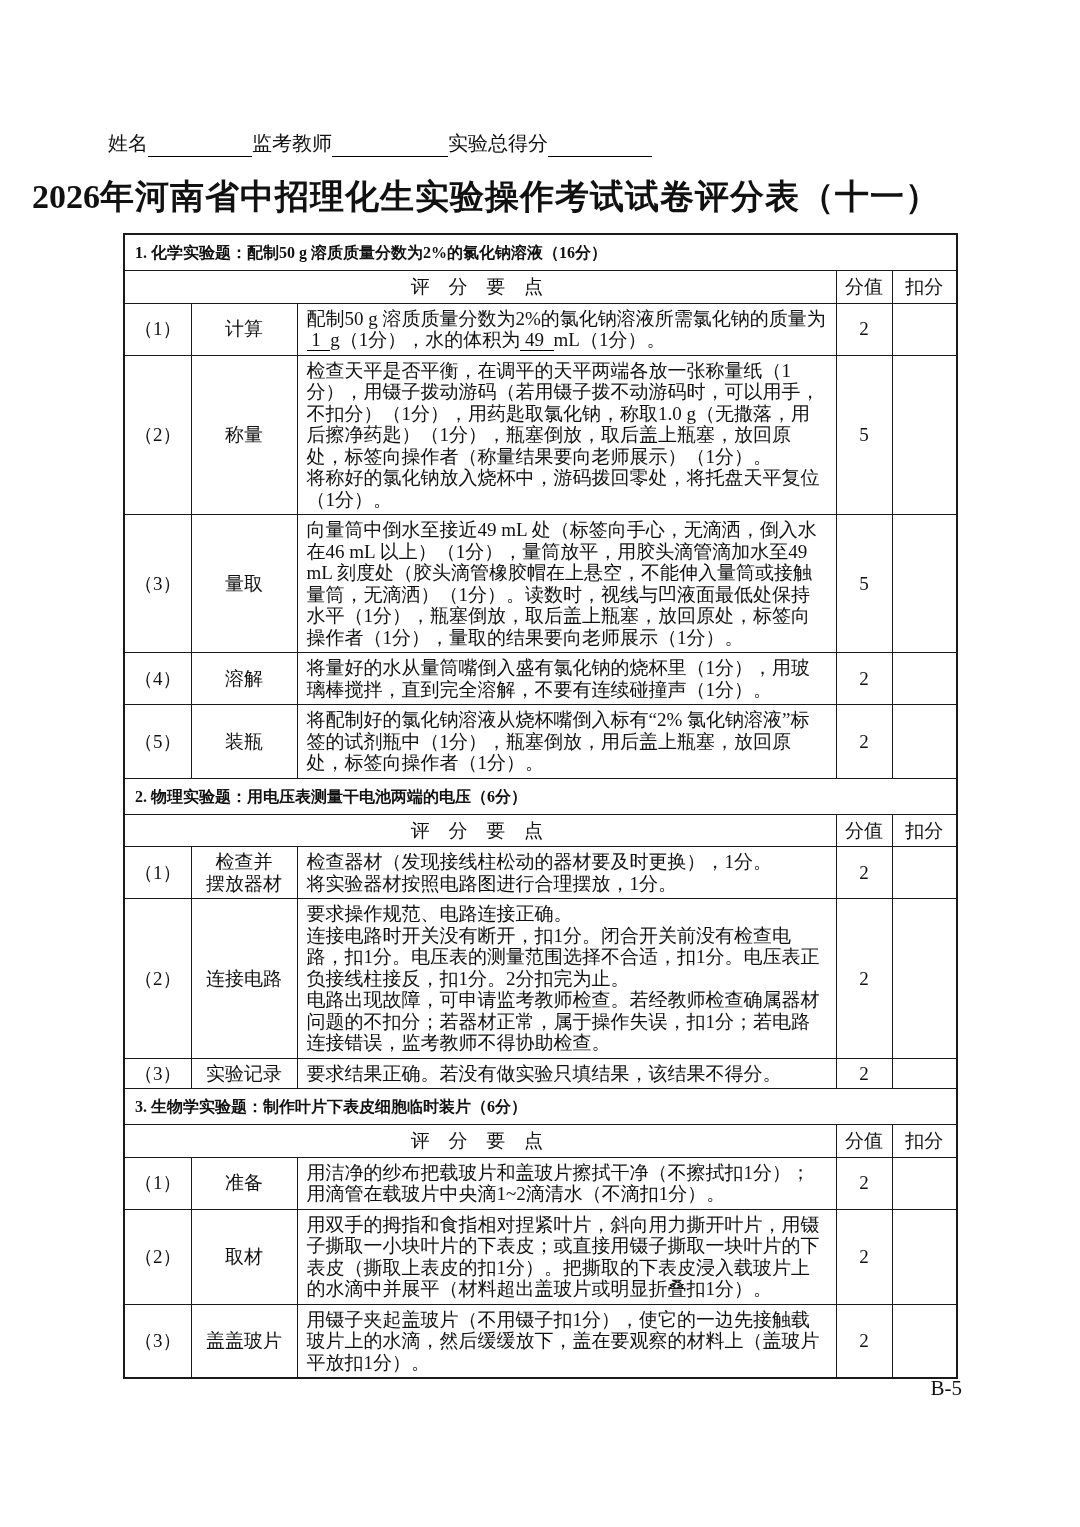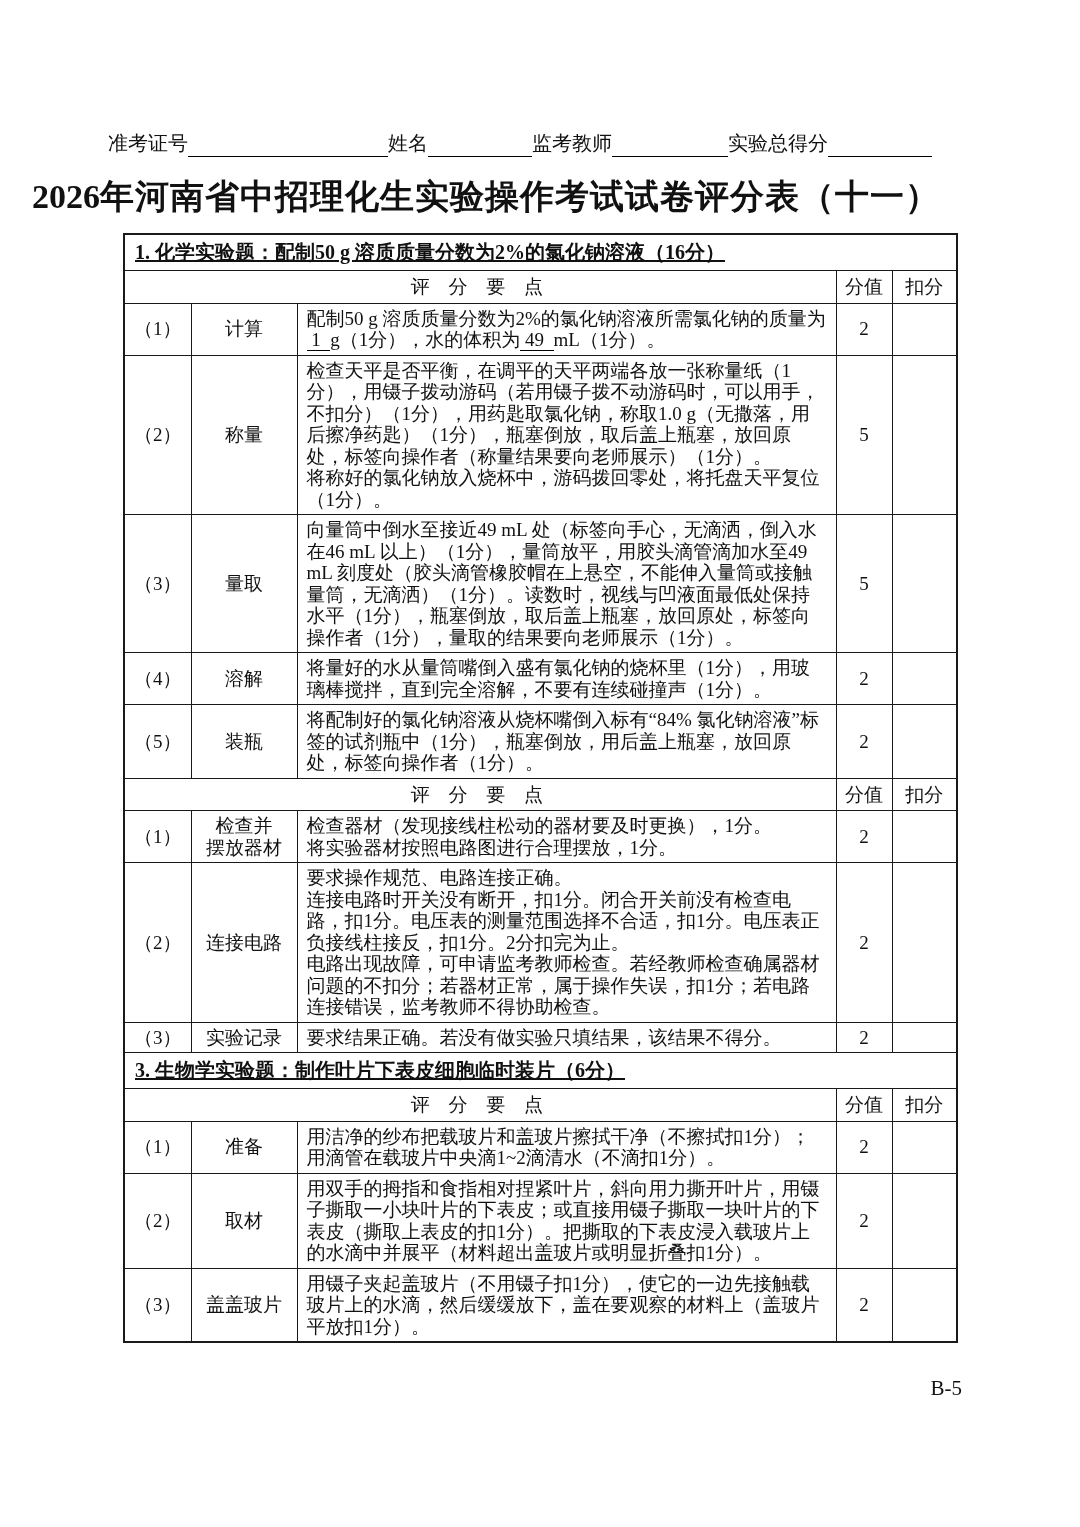--- a/index.html
+++ b/index.html
@@ -29,44 +29,40 @@
   table.score{
     position:absolute;top:233px;left:123px;width:833px;
     border-collapse:collapse;table-layout:fixed;
   }
   table.score td{
     border:1px solid #1a1a1a;padding:4px 9px;
     font-size:19px;line-height:21.5px;vertical-align:middle;
   }
   table.score{border:2px solid #1a1a1a;}
   tr.section-bar td{
-    font-weight:bold;font-size:20px;padding:6px 8px 6px 10px;line-height:23px;text-decoration:underline;
+    font-weight:bold;font-size:16px;padding:6px 8px 6px 10px;line-height:23px;
   }
   tr.head-row td{text-align:center;padding:5px 4px;}
   td.head-points{letter-spacing:7px;}
   td.center{text-align:center;}
   td.val{font-size:20px;}
   td.detail{padding:4px 10px;}
   .para{margin:0;}
   .u{border-bottom:1.2px solid #000;white-space:pre;}
   td.final b{font-size:20px;}
   
   .footer{
     position:absolute;top:1376px;left:0;width:962px;text-align:right;
     font-size:21px;
   }
 </style>
 </head>
 <body>
 
 <div class="fields-row">
-  <span class="field">
-    <span class="lbl">准考证号</span>
-    <span class="blank w1"></span>
-  </span>
   <span class="field">
     <span class="lbl">姓名</span>
     <span class="blank w2"></span>
   </span>
   <span class="field">
     <span class="lbl">监考教师</span>
     <span class="blank w3"></span>
   </span>
   <span class="field">
     <span class="lbl">实验总得分</span>
@@ -129,24 +125,27 @@
         <td class="detail">
           <div class="para"><span>将量好的水从量筒嘴倒入盛有氯化钠的烧杯里（1分），用玻璃棒搅拌，直到完全溶解，不要有连续碰撞声（1分）。</span></div>
         </td>
         <td class="center val">2</td>
         <td class="center"></td>
       </tr>
       <tr>
         <td class="center">（5）</td>
         <td class="center">装瓶</td>
         <td class="detail">
-          <div class="para"><span>将配制好的氯化钠溶液从烧杯嘴倒入标有“84% 氯化钠溶液”标签的试剂瓶中（1分），瓶塞倒放，用后盖上瓶塞，放回原处，标签向操作者（1分）。</span></div>
-        </td>
-        <td class="center val">2</td>
-        <td class="center"></td>
+          <div class="para"><span>将配制好的氯化钠溶液从烧杯嘴倒入标有“2% 氯化钠溶液”标签的试剂瓶中（1分），瓶塞倒放，用后盖上瓶塞，放回原处，标签向操作者（1分）。</span></div>
+        </td>
+        <td class="center val">2</td>
+        <td class="center"></td>
+      </tr>
+      <tr class="section-bar">
+        <td colspan="5">2. 物理实验题：用电压表测量干电池两端的电压（6分）</td>
       </tr>
       <tr class="head-row">
         <td class="head-points" colspan="3">评 分 要 点</td>
         <td>分值</td>
         <td>扣分</td>
       </tr>
       <tr>
         <td class="center">（1）</td>
         <td class="center">检查并<br>摆放器材</td>
         <td class="detail">

